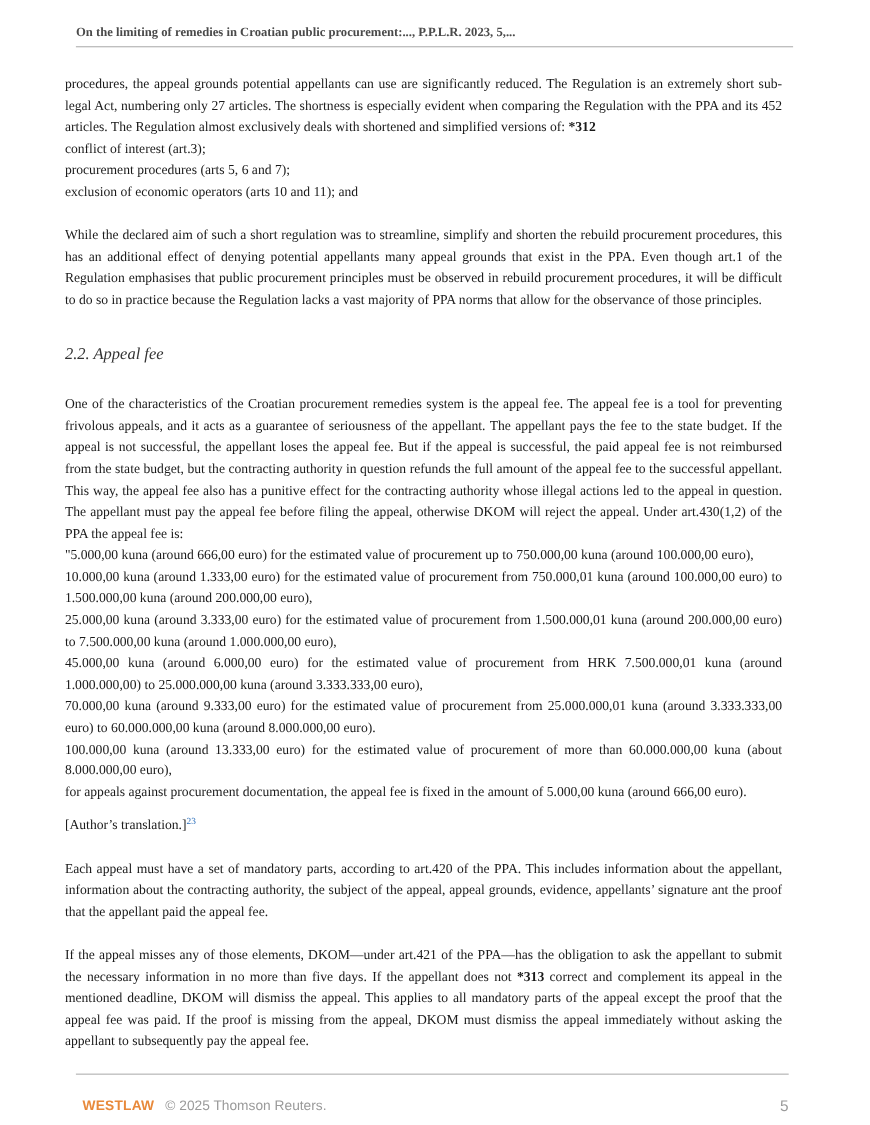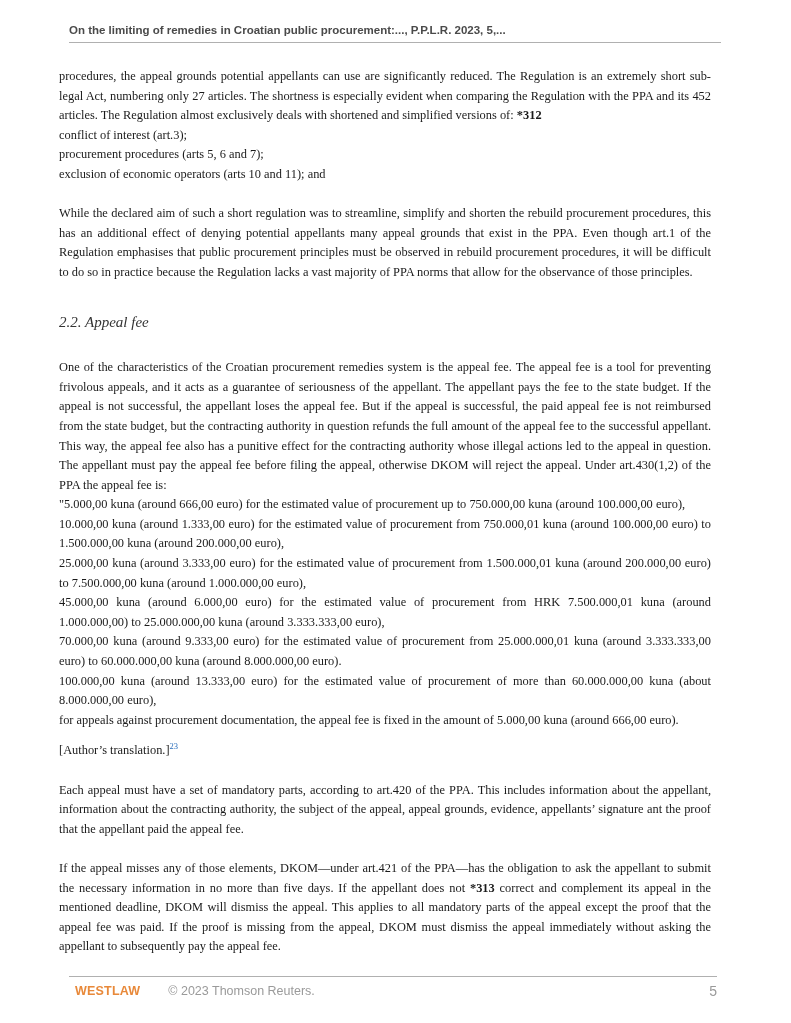--- a/index.html
+++ b/index.html
@@ -1,41 +1,41 @@
 <!DOCTYPE html>
 <html><head>
 <meta charset="utf-8">
 <style>
   html, body { margin: 0; padding: 0; background: #ffffff; }
   body { width: 791px; height: 1023px; position: relative; overflow: hidden; }
   .header {
     position: absolute; left: 69px; top: 24px; width: 652px;
-    font-family: Liberation Sans, sans-serif; font-size: 11.5px; font-weight: bold;
+    font-family: Liberation Serif, serif; font-size: 11.5px; font-weight: bold;
     color: #4a4a4a; padding-bottom: 6px; border-bottom: 1px solid #b0b0b0;
     white-space: nowrap;
   }
   .content {
     position: absolute; left: 59px; top: 67px; width: 652px;
     font-family: "Liberation Serif", serif; font-size: 12.4px; line-height: 19.6px;
     color: #1a1a1a;
   }
   .content p { margin: 0; text-align: justify; }
   .content .line { margin: 0; text-align: left; }
   .gap { height: 19.6px; }
   .star { font-weight: bold; }
   .heading {
     font-style: italic; font-size: 15px; color: #333;
     margin: 30px 0 26px 0;
   }
   .fn { color: #2a6ebb; font-size: 8.5px; vertical-align: super; line-height: 0; }
   .footer {
     position: absolute; left: 69px; top: 976px; width: 648px;
-    border-top: 1px solid #b0b0b0; padding-top: 6px;
+    border-top: 1px solid #b0b0b0; padding-top: 20px;
     font-family: "Liberation Sans", sans-serif; font-size: 12.5px; color: #9a9a9a;
-    display: flex; align-items: center; gap: 18px;
+    display: flex; align-items: center;
   }
   .brand { color: #e8893a; font-weight: bold; margin-left: 6px; margin-right: 10px; letter-spacing: 0.2px; }
   .page-num { margin-left: auto; font-size: 14px; }
 </style>
 </head>
 <body>
 
 <div class="header">On the limiting of remedies in Croatian public procurement:..., P.P.L.R. 2023, 5,...</div>
 
 <div class="content">
@@ -58,15 +58,15 @@
   <p>for appeals against procurement documentation, the appeal fee is fixed in the amount of 5.000,00 kuna (around 666,00 euro).</p>
   <div class="line" style="margin-top:11px;font-family:Liberation Serif, serif;"><span>[Author’s translation.]</span><a class="fn">23</a></div>
   <div class="gap"></div>
   <p>Each appeal must have a set of mandatory parts, according to art.420 of the PPA. This includes information about the appellant, information about the contracting authority, the subject of the appeal, appeal grounds, evidence, appellants’ signature ant the proof that the appellant paid the appeal fee.</p>
   <div class="gap"></div>
   <p><span>If the appeal misses any of those elements, DKOM—under art.421 of the PPA—has the obligation to ask the appellant to submit the necessary information in no more than five days. If the appellant does not </span><span class="star">*313</span><span> correct and complement its appeal in the mentioned deadline, DKOM will dismiss the appeal. This applies to all mandatory parts of the appeal except the proof that the appeal fee was paid. If the proof is missing from the appeal, DKOM must dismiss the appeal immediately without asking the appellant to subsequently pay the appeal fee.</span></p>
 </div>
 
 <div class="footer">
   <span class="brand">WESTLAW</span>
-  <span>© 2023 Thomson Reuters.</span>
+  <span>© 2025 Thomson Reuters.</span>
   <span class="page-num">5</span>
 </div>
 
 </body></html>

